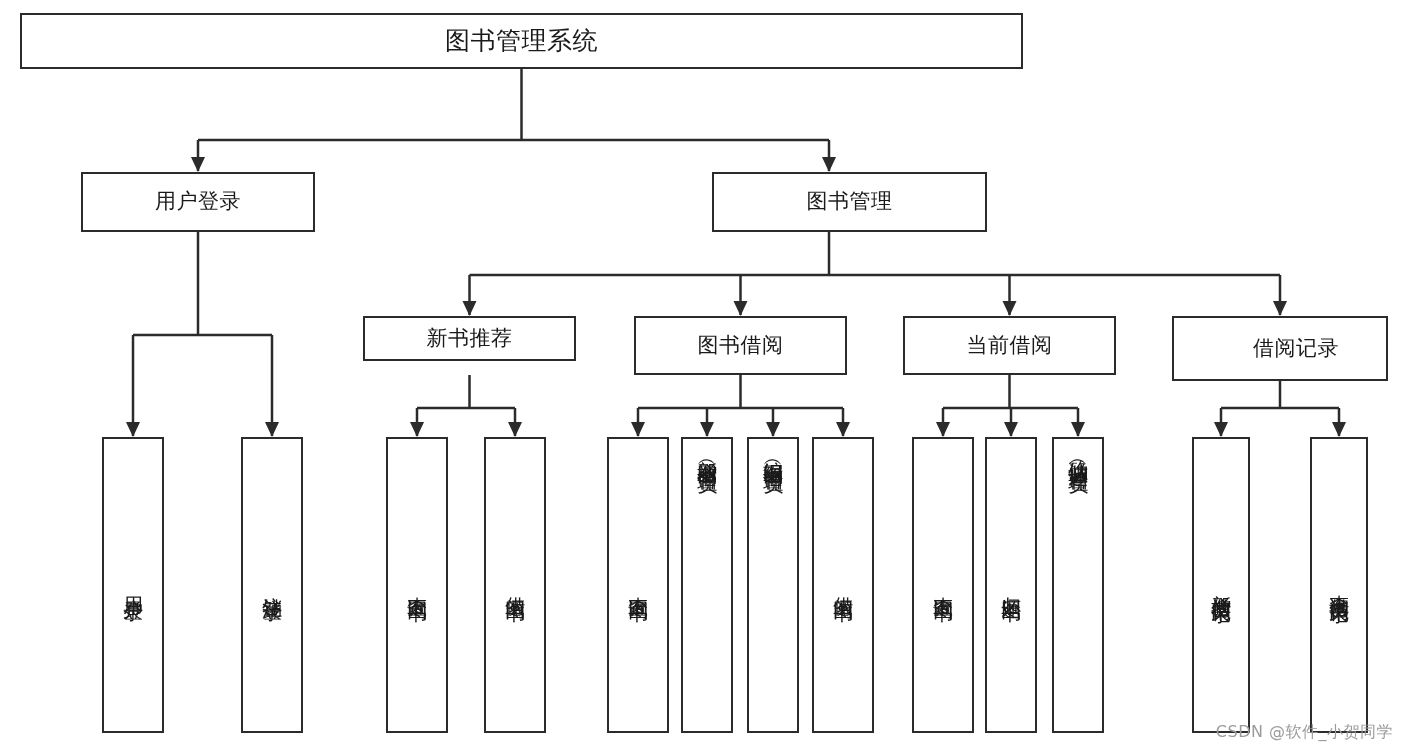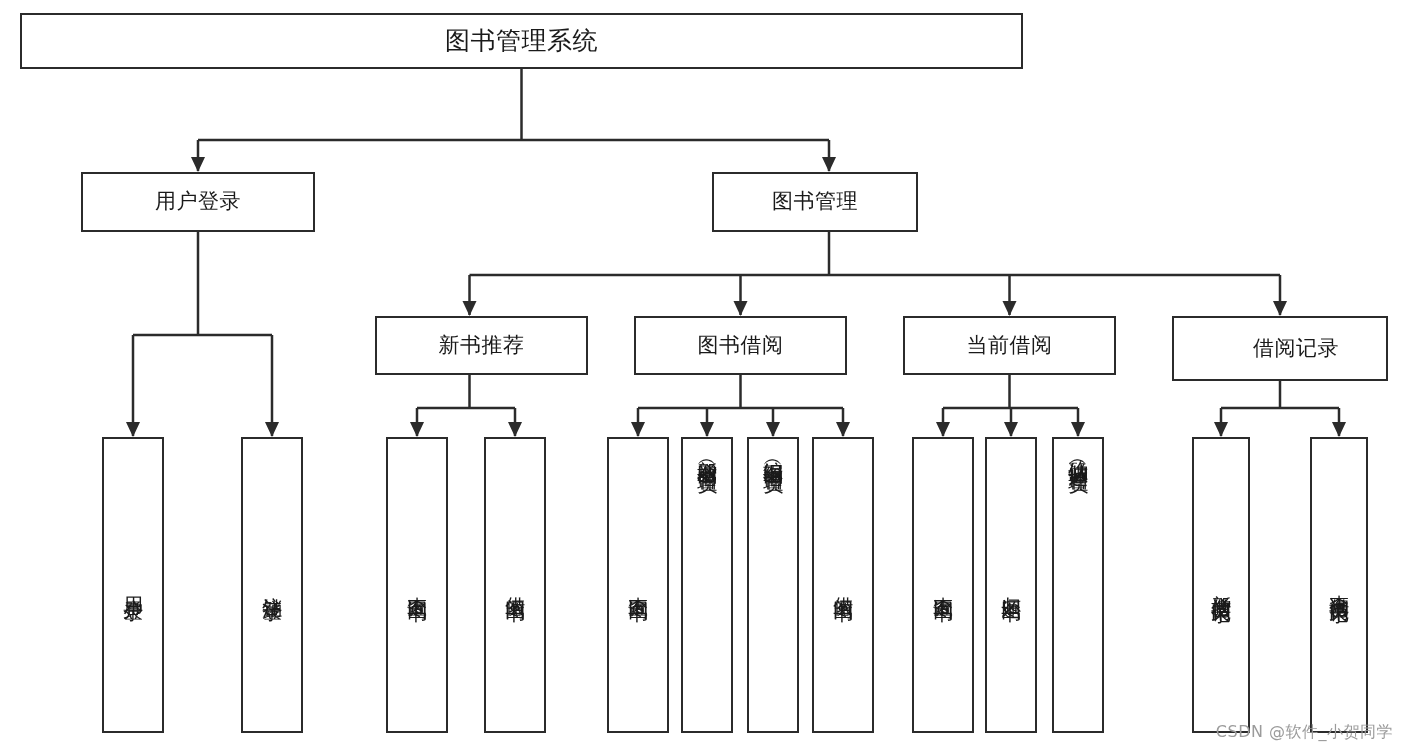--- a/index.html
+++ b/index.html
@@ -151,25 +151,25 @@
       <path d="M 1332 422 L 1346 422 L 1339 437 Z" class="arrow-head" fill="#2b2b2b"></path>
     </svg>
 
   <div class="node horiz root" style="left: 20px; top: 13px; width: 1003px; height: 56px;">
     <span class="node-label">图书管理系统</span>
   </div>
 
   <div class="node horiz" style="left: 81px; top: 172px; width: 234px; height: 60px;">
     <span class="node-label">用户登录</span>
   </div>
-  <div class="node horiz" style="left: 712px; top: 172px; width: 206px; height: 60px;">
+  <div class="node horiz" style="left: 712px; top: 172px; width: 275px; height: 60px;">
     <span class="node-label">图书管理</span>
   </div>
 
-  <div class="node horiz" style="left: 375px; top: 316px; width: 213px; height: 59px; justify-content: center;">
+  <div class="node horiz" style="left: 363px; top: 316px; width: 213px; height: 45px; justify-content: center;">
     <span class="node-label">新书推荐</span>
   </div>
   <div class="node horiz" style="left: 634px; top: 316px; width: 213px; height: 59px;">
     <span class="node-label">图书借阅</span>
   </div>
   <div class="node horiz" style="left: 903px; top: 316px; width: 213px; height: 59px;">
     <span class="node-label">当前借阅</span>
   </div>
   <div class="node horiz" style="left: 1172px; top: 316px; width: 216px; height: 65px; padding-left: 32px;">
     <span class="node-label">借阅记录</span>

